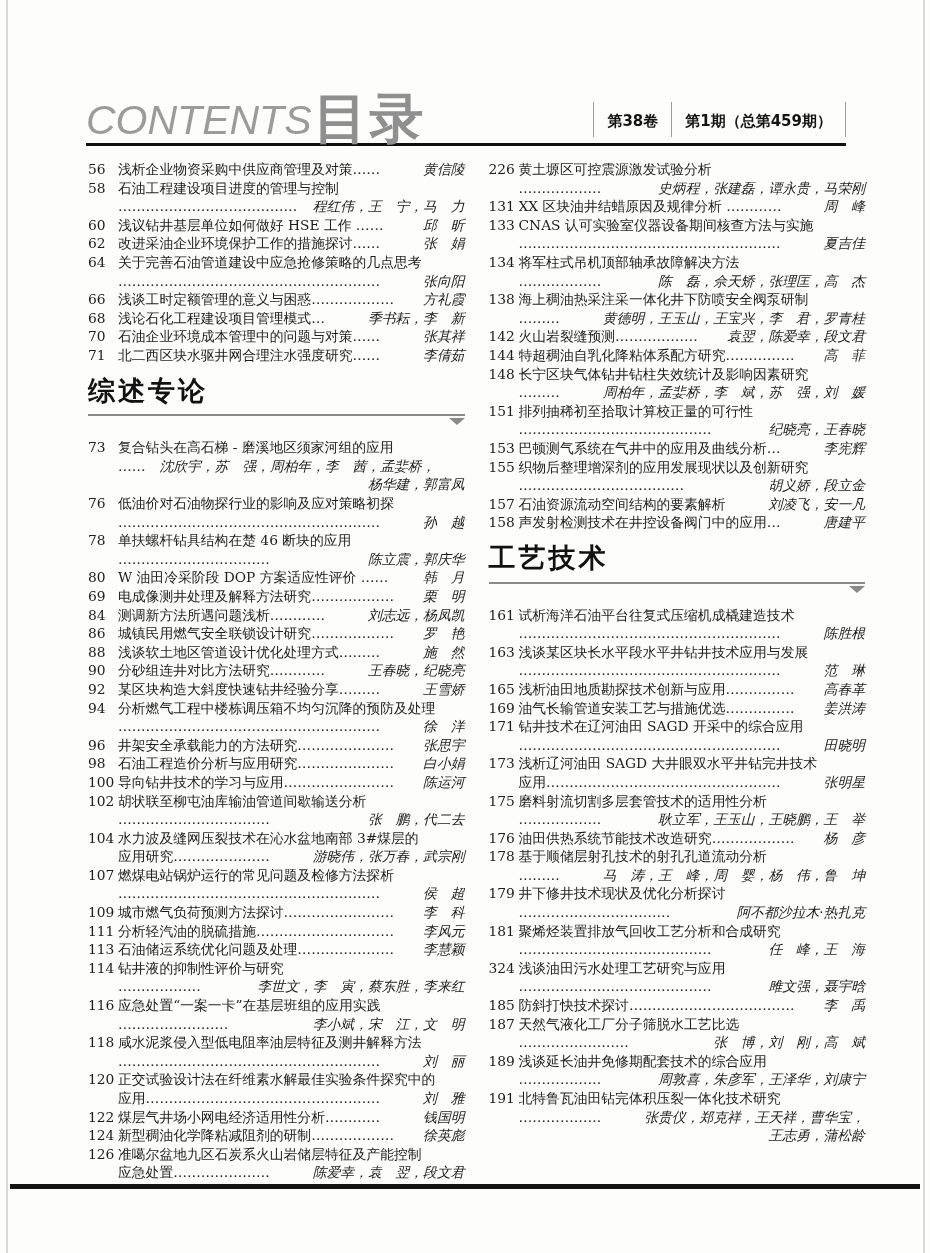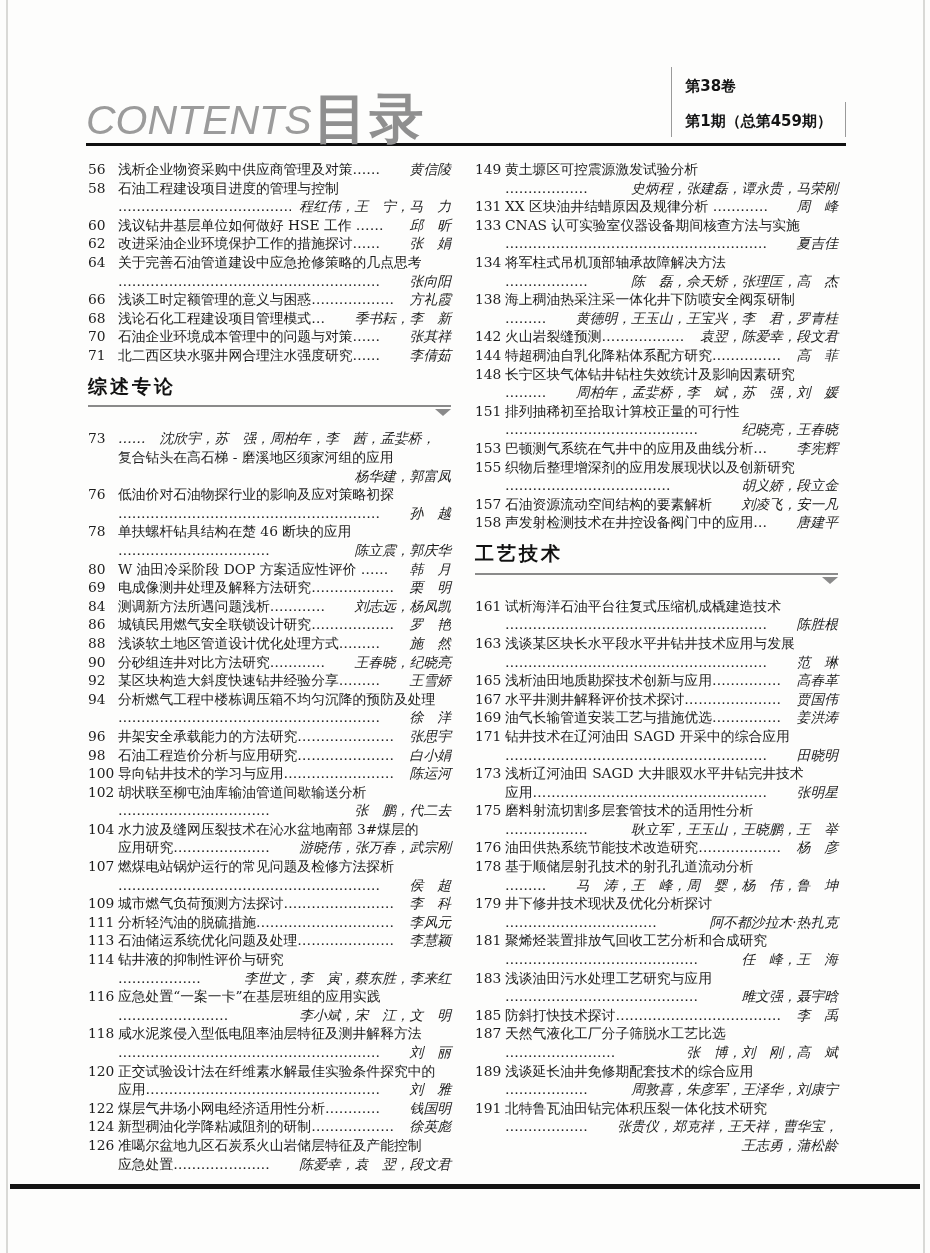--- a/index.html
+++ b/index.html
@@ -25,46 +25,46 @@
     letter-spacing:0px;padding-bottom:4px;
   }
   .logo-zh{
     font-family:"DejaVu Sans","Liberation Sans",sans-serif;
     font-size:54px;font-weight:bold;color:#8f8f8f;letter-spacing:2px;
     margin-left:2px;line-height:0.88;
   }
   .vol-box{
     display:flex;align-items:stretch;margin-bottom:6px;
     font-family:"DejaVu Sans","Liberation Sans",sans-serif;
-    font-size:15px;font-weight:bold;color:#141414;flex-direction:column;
+    font-size:15px;font-weight:bold;color:#141414;
   }
   .vol-cell{padding:10px 13px 6px 13px;border-left:1.5px solid #9a9a9a;}
   .vol-cell:last-child{border-right:1.5px solid #9a9a9a;}
 
   
   .columns{
-    position:absolute;top:160px;left:88px;right:92px;
+    position:absolute;top:160px;left:88px;right:65px;
     display:flex;gap:24px;
   }
   .col{flex:1;min-width:0;}
 
   .entry{display:flex;font-size:13.8px;line-height:18.6px;}
   .num{width:30px;flex:none;}
   .body{flex:1;min-width:0;}
   .row{display:flex;justify-content:space-between;white-space:nowrap;}
   .row .l{overflow:hidden;}
   .row .r{margin-left:8px;}
   .au{font-style:italic;font-family:"DejaVu Serif","Liberation Serif",serif;}
   .row.only-r{justify-content:flex-end;}
 
   
   .section{margin:11px 0 13px 0;}
   .section-title{
     font-family:"DejaVu Sans","Liberation Sans",sans-serif;
-    font-size:19px;font-weight:bold;color:#111;letter-spacing:3px;
+    font-size:27px;font-weight:bold;color:#111;letter-spacing:3px;
     line-height:1.1;margin:0 0 9px 0;
   }
   .section-rule{position:relative;border-top:2px solid #8a8a8a;height:9px;}
   .section-rule .tri{
     position:absolute;right:0;top:2px;width:0;height:0;
     border-left:8px solid transparent;border-right:8px solid transparent;
     border-top:7px solid #8a8a8a;
   }
 
   .bottom-rule{position:absolute;left:10px;right:10px;top:1184px;height:5px;background:#141414;}
@@ -178,24 +178,24 @@
       <div class="section">
         <div class="section-title">综述专论</div>
         <div class="section-rule">
           <span class="tri"></span>
         </div>
       </div>
       <div class="entry">
         <span class="num">73</span>
         <div class="body">
           <div class="row">
+            <span class="l">复合钻头在高石梯 - 磨溪地区须家河组的应用</span>
+          </div>
+          <div class="row">
             <span class="l au">……　沈欣宇，苏　强，周柏年，李　茜，孟婓桥，</span>
-          </div>
-          <div class="row">
-            <span class="l">复合钻头在高石梯 - 磨溪地区须家河组的应用</span>
           </div>
           <div class="row only-r">
             <span class="r au">杨华建，郭富凤</span>
           </div>
         </div>
       </div>
       <div class="entry">
         <span class="num">76</span>
         <div class="body">
           <div class="row">
@@ -458,21 +458,21 @@
           </div>
           <div class="row">
             <span class="l">应急处置…………………</span>
             <span class="r au">陈爱幸，袁　翌，段文君</span>
           </div>
         </div>
       </div>
     </div>
   <div class="col" id="col-right">
       <div class="entry">
-        <span class="num">149</span>
+        <span class="num">226</span>
         <div class="body">
           <div class="row">
             <span class="l">黄土塬区可控震源激发试验分析</span>
           </div>
           <div class="row">
             <span class="l">………………</span>
             <span class="r au">史炳程，张建磊，谭永贵，马荣刚</span>
           </div>
         </div>
       </div>
@@ -635,29 +635,20 @@
       <div class="entry">
         <span class="num">165</span>
         <div class="body">
           <div class="row">
             <span class="l">浅析油田地质勘探技术创新与应用……………</span>
             <span class="r au">高春革</span>
           </div>
         </div>
       </div>
       <div class="entry">
-        <span class="num">167</span>
-        <div class="body">
-          <div class="row">
-            <span class="l">水平井测井解释评价技术探讨…………………</span>
-            <span class="r au">贾国伟</span>
-          </div>
-        </div>
-      </div>
-      <div class="entry">
         <span class="num">169</span>
         <div class="body">
           <div class="row">
             <span class="l">油气长输管道安装工艺与措施优选……………</span>
             <span class="r au">姜洪涛</span>
           </div>
         </div>
       </div>
       <div class="entry">
         <span class="num">171</span>
@@ -734,21 +725,21 @@
           <div class="row">
             <span class="l">聚烯烃装置排放气回收工艺分析和合成研究</span>
           </div>
           <div class="row">
             <span class="l">……………………………………</span>
             <span class="r au">任　峰，王　海</span>
           </div>
         </div>
       </div>
       <div class="entry">
-        <span class="num">183</span>
+        <span class="num">324</span>
         <div class="body">
           <div class="row">
             <span class="l">浅谈油田污水处理工艺研究与应用</span>
           </div>
           <div class="row">
             <span class="l">……………………………………</span>
             <span class="r au">雎文强，聂宇晗</span>
           </div>
         </div>
       </div>

